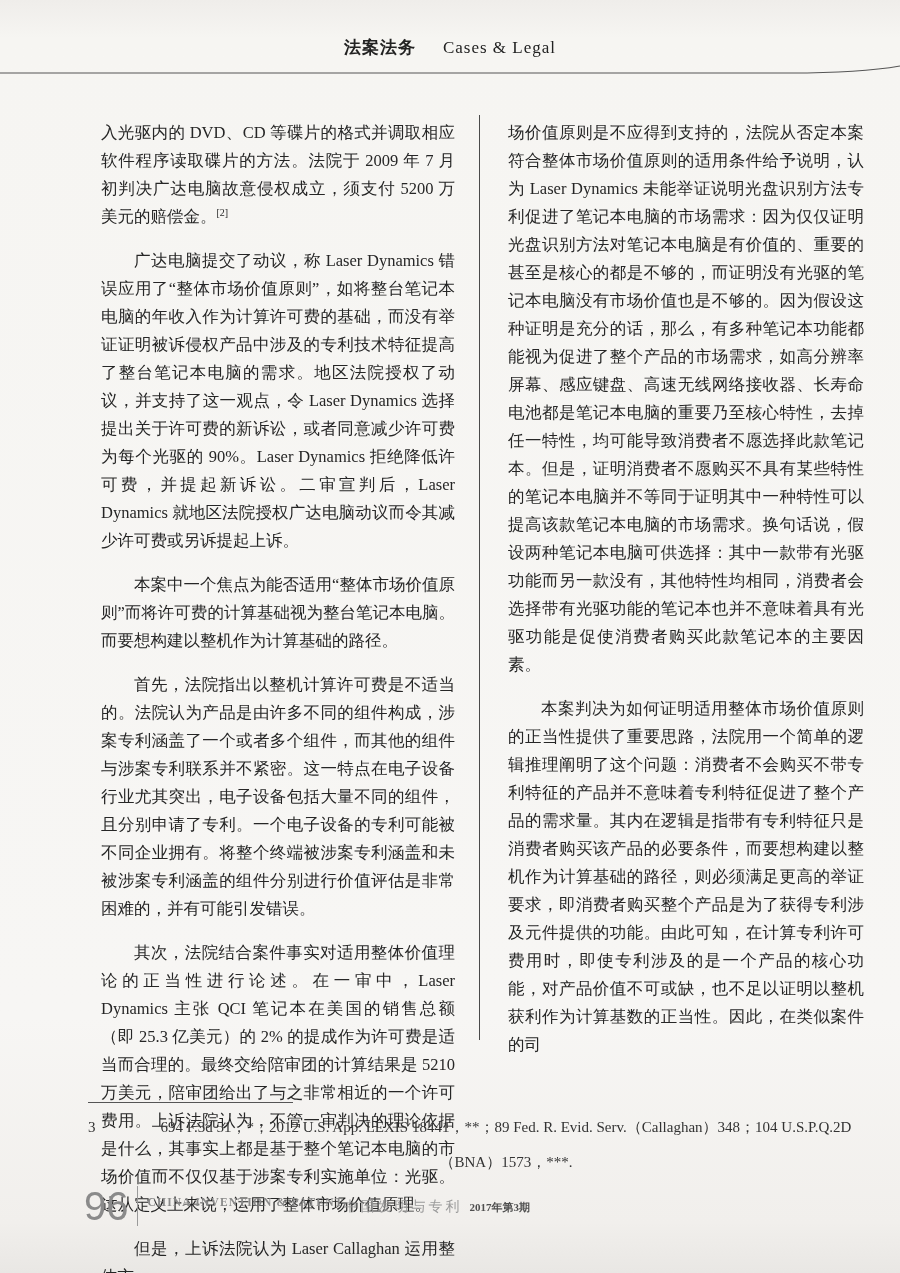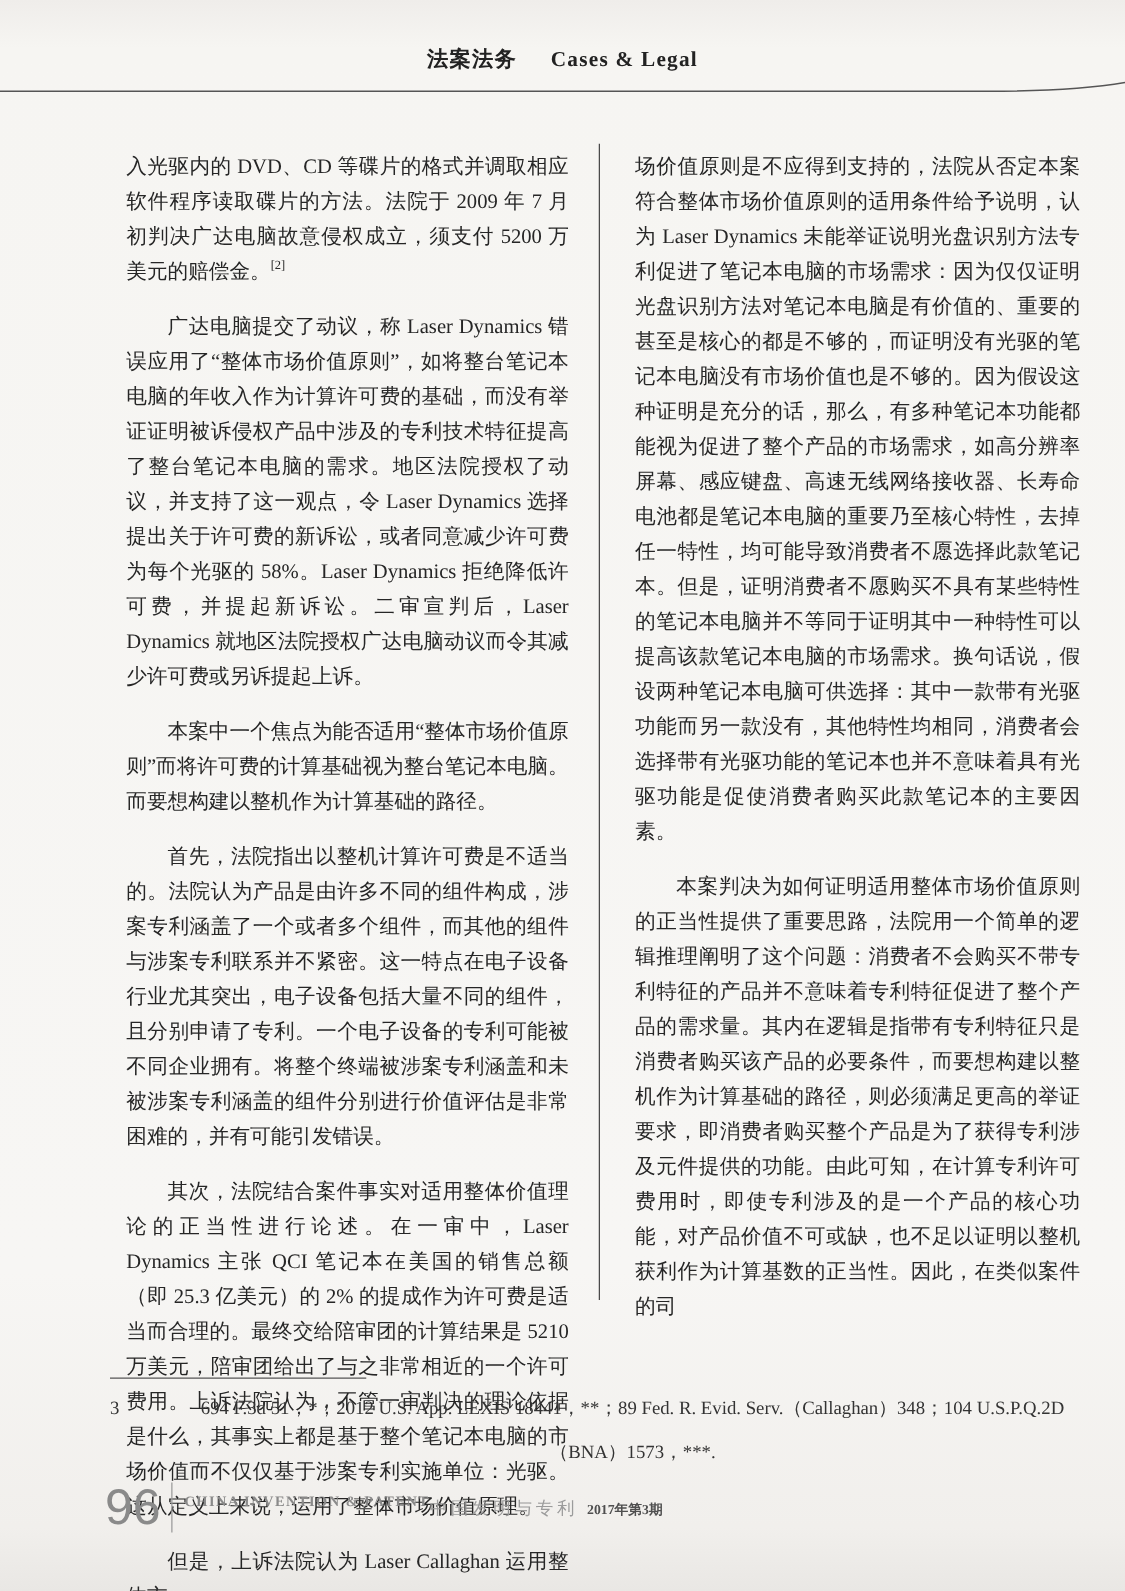--- a/index.html
+++ b/index.html
@@ -13,21 +13,21 @@
     color:#2b2b2b;
   }
   .page-header{
     position:absolute;top:36px;left:0;width:100%;
     text-align:center;
     font-size:17px;
     color:#222;
     letter-spacing:1px;
   }
   .page-header .cn{font-weight:bold;font-family:"Liberation Sans","DejaVu Sans",sans-serif;margin-top:48px;}
-  .page-header .en{font-family:"Liberation Serif","DejaVu Serif",serif;margin-left:27px;font-weight:700;}
+  .page-header .en{font-family:"Liberation Serif","DejaVu Serif",serif;margin-left:27px;font-weight:400;}
   .header-rule{position:absolute;top:64px;left:0;width:900px;height:14px;}
   .columns{position:absolute;top:103px;left:0;width:100%;}
   .col{
     position:absolute;top:0;
     font-size:16.5px;line-height:28px;
     text-align:justify;
     color:#262626;
   }
   .col-left{left:85px;width:386px;}
   .col-right{left:492px;width:388px;}
@@ -84,21 +84,21 @@
   <span class="cn">法案法务</span><span class="en">Cases &amp; Legal</span>
 </div>
 
 <svg class="header-rule" viewBox="0 0 900 14" preserveAspectRatio="none">
   <path d="M0,9 L790,9 Q860,9 900,2" stroke="#555" stroke-width="1.2" fill="none"></path>
 </svg>
 
 <div class="columns">
   <div class="col col-left">
       <p class="">入光驱内的 DVD、CD 等碟片的格式并调取相应软件程序读取碟片的方法。法院于 2009 年 7 月初判决广达电脑故意侵权成立，须支付 5200 万美元的赔偿金。<sup>[2]</sup></p>
-      <p class="indent">广达电脑提交了动议，称 Laser Dynamics 错误应用了“整体市场价值原则”，如将整台笔记本电脑的年收入作为计算许可费的基础，而没有举证证明被诉侵权产品中涉及的专利技术特征提高了整台笔记本电脑的需求。地区法院授权了动议，并支持了这一观点，令 Laser Dynamics 选择提出关于许可费的新诉讼，或者同意减少许可费为每个光驱的 58%。Laser Dynamics 拒绝降低许可费，并提起新诉讼。二审宣判后，Laser Dynamics 就地区法院授权广达电脑动议而令其减少许可费或另诉提起上诉。</p>
+      <p class="indent">广达电脑提交了动议，称 Laser Dynamics 错误应用了“整体市场价值原则”，如将整台笔记本电脑的年收入作为计算许可费的基础，而没有举证证明被诉侵权产品中涉及的专利技术特征提高了整台笔记本电脑的需求。地区法院授权了动议，并支持了这一观点，令 Laser Dynamics 选择提出关于许可费的新诉讼，或者同意减少许可费为每个光驱的 90%。Laser Dynamics 拒绝降低许可费，并提起新诉讼。二审宣判后，Laser Dynamics 就地区法院授权广达电脑动议而令其减少许可费或另诉提起上诉。</p>
       <p class="indent">本案中一个焦点为能否适用“整体市场价值原则”而将许可费的计算基础视为整台笔记本电脑。而要想构建以整机作为计算基础的路径。</p>
       <p class="indent">首先，法院指出以整机计算许可费是不适当的。法院认为产品是由许多不同的组件构成，涉案专利涵盖了一个或者多个组件，而其他的组件与涉案专利联系并不紧密。这一特点在电子设备行业尤其突出，电子设备包括大量不同的组件，且分别申请了专利。一个电子设备的专利可能被不同企业拥有。将整个终端被涉案专利涵盖和未被涉案专利涵盖的组件分别进行价值评估是非常困难的，并有可能引发错误。</p>
       <p class="indent">其次，法院结合案件事实对适用整体价值理论的正当性进行论述。在一审中，Laser Dynamics 主张 QCI 笔记本在美国的销售总额（即 25.3 亿美元）的 2% 的提成作为许可费是适当而合理的。最终交给陪审团的计算结果是 5210 万美元，陪审团给出了与之非常相近的一个许可费用。上诉法院认为，不管一审判决的理论依据是什么，其事实上都是基于整个笔记本电脑的市场价值而不仅仅基于涉案专利实施单位：光驱。这从定义上来说，运用了整体市场价值原理。</p>
       <p class="indent">但是，上诉法院认为 Laser Callaghan 运用整体市</p>
     </div>
   <div class="col col-right">
       <p class="">场价值原则是不应得到支持的，法院从否定本案符合整体市场价值原则的适用条件给予说明，认为 Laser Dynamics 未能举证说明光盘识别方法专利促进了笔记本电脑的市场需求：因为仅仅证明光盘识别方法对笔记本电脑是有价值的、重要的甚至是核心的都是不够的，而证明没有光驱的笔记本电脑没有市场价值也是不够的。因为假设这种证明是充分的话，那么，有多种笔记本功能都能视为促进了整个产品的市场需求，如高分辨率屏幕、感应键盘、高速无线网络接收器、长寿命电池都是笔记本电脑的重要乃至核心特性，去掉任一特性，均可能导致消费者不愿选择此款笔记本。但是，证明消费者不愿购买不具有某些特性的笔记本电脑并不等同于证明其中一种特性可以提高该款笔记本电脑的市场需求。换句话说，假设两种笔记本电脑可供选择：其中一款带有光驱功能而另一款没有，其他特性均相同，消费者会选择带有光驱功能的笔记本也并不意味着具有光驱功能是促使消费者购买此款笔记本的主要因素。</p>
       <p class="indent">本案判决为如何证明适用整体市场价值原则的正当性提供了重要思路，法院用一个简单的逻辑推理阐明了这个问题：消费者不会购买不带专利特征的产品并不意味着专利特征促进了整个产品的需求量。其内在逻辑是指带有专利特征只是消费者购买该产品的必要条件，而要想构建以整机作为计算基础的路径，则必须满足更高的举证要求，即消费者购买整个产品是为了获得专利涉及元件提供的功能。由此可知，在计算专利许可费用时，即使专利涉及的是一个产品的核心功能，对产品价值不可或缺，也不足以证明以整机获利作为计算基数的正当性。因此，在类似案件的司</p>
     </div>
 </div>

